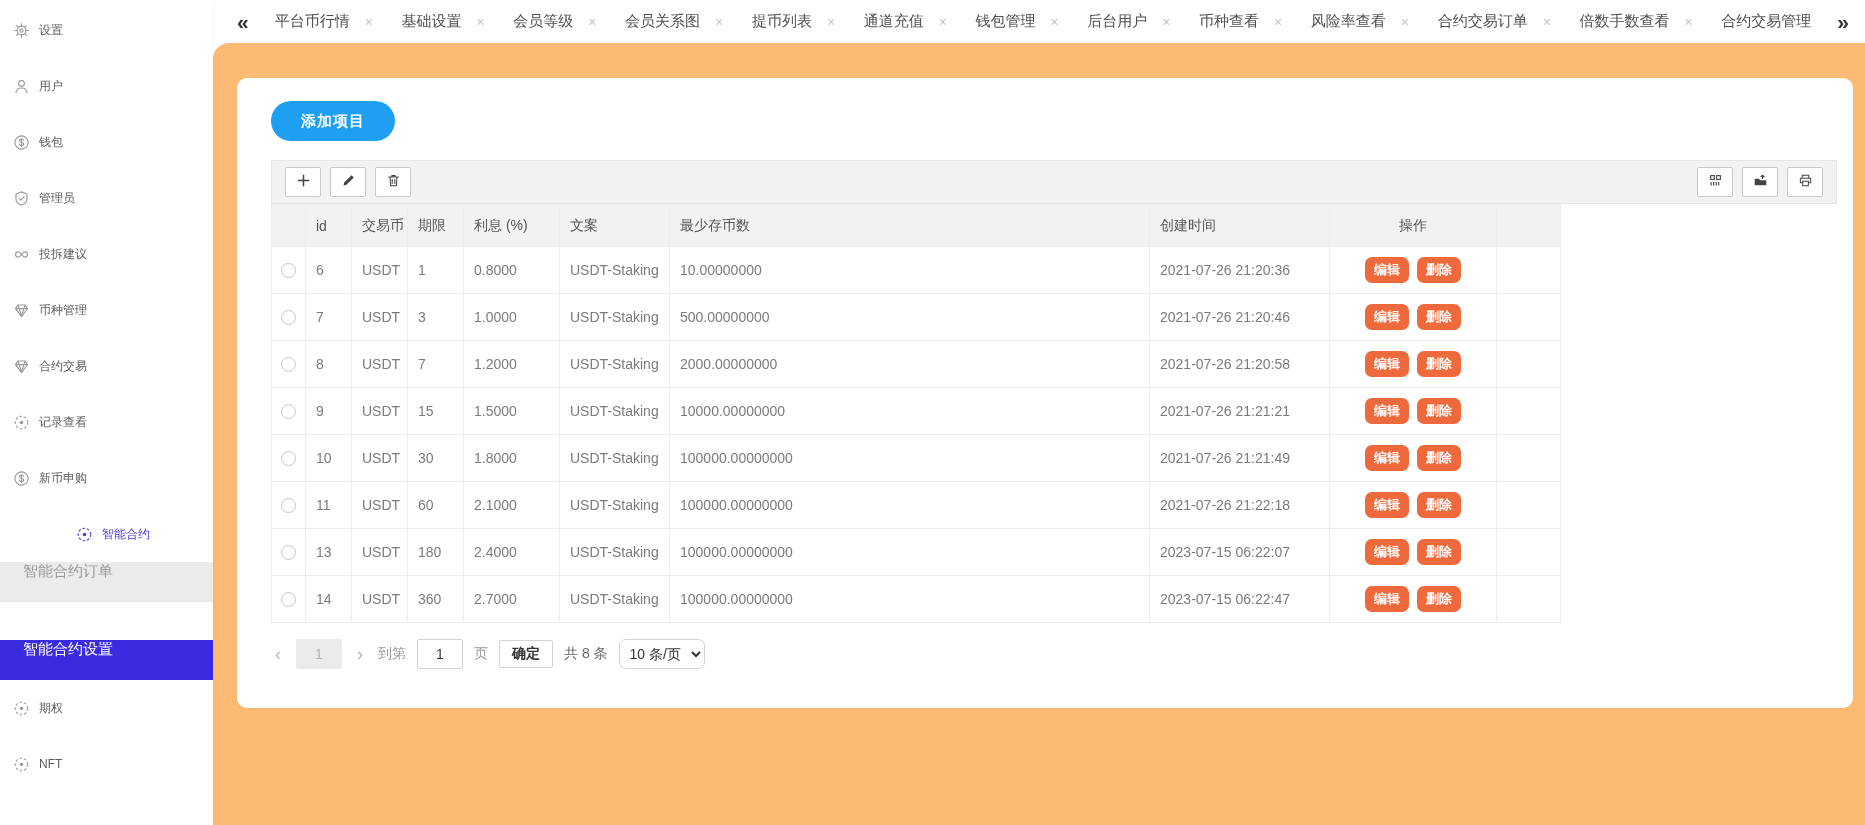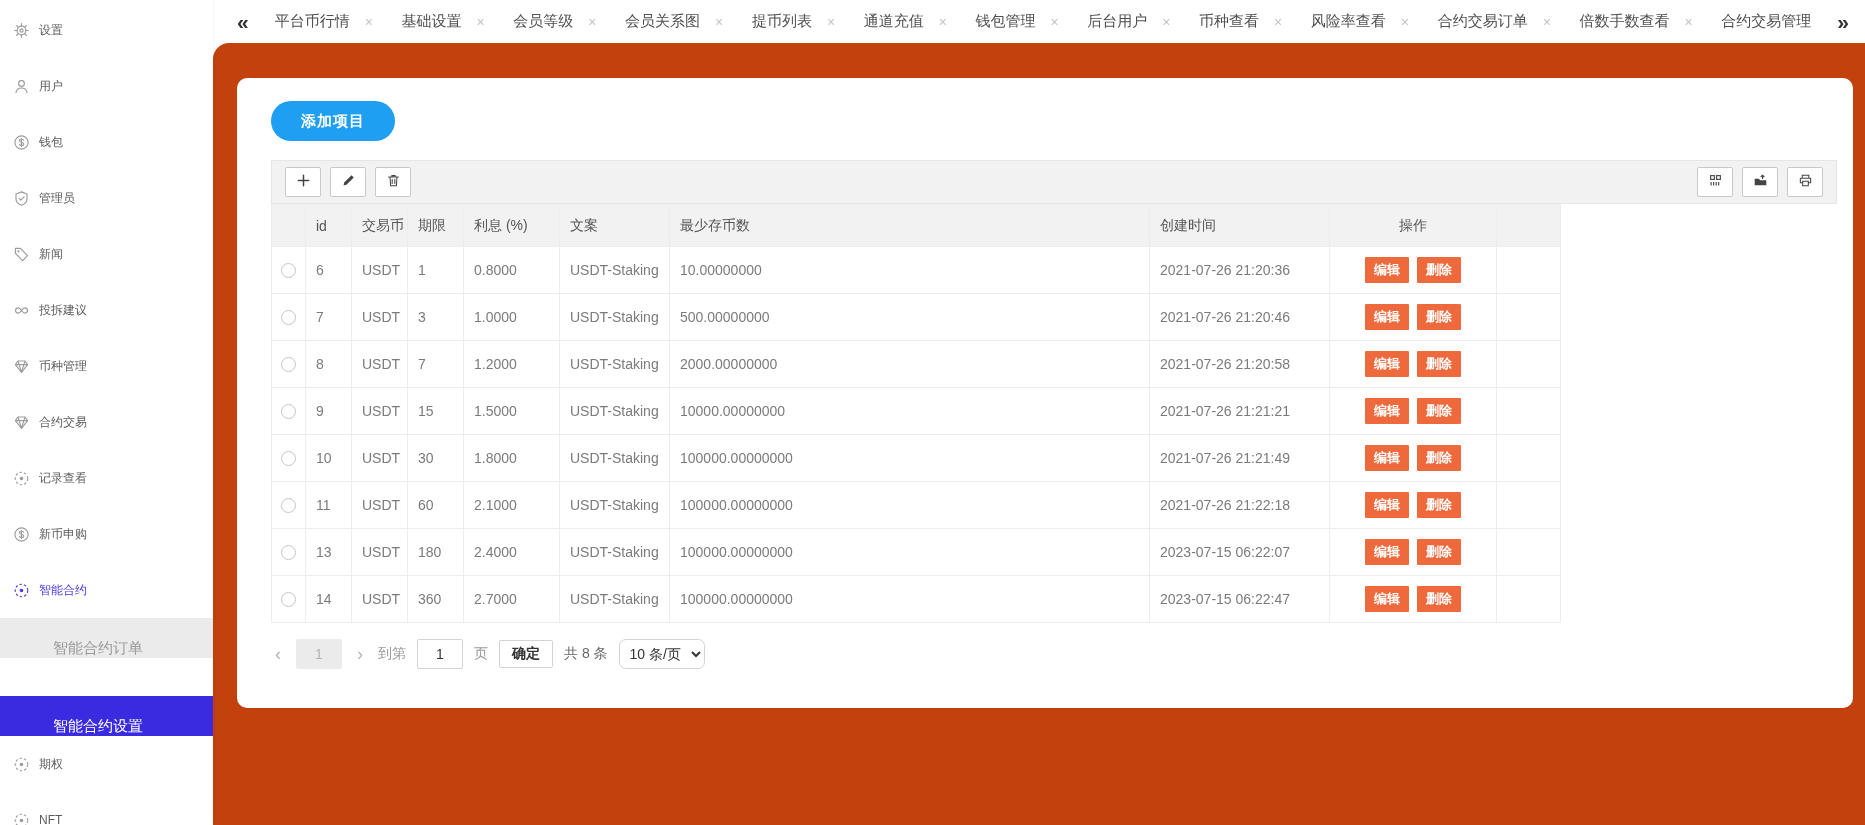--- a/index.html
+++ b/index.html
@@ -7,36 +7,36 @@
     font-family:"Liberation Sans","DejaVu Sans",sans-serif; background:#fff; }
   .app { display:flex; width:1865px; height:825px; }
 
   
   .sidebar { width:213px; height:825px; background:#fff; flex:0 0 213px;
     box-shadow:1px 0 4px rgba(0,0,0,.04); padding-top:2px; position:relative; z-index:3; }
   .side-item { display:flex; align-items:center; height:56px; padding-left:13px;
     gap:9px; font-size:12px; color:#5c5c5c; cursor:pointer; }
   .side-item .ico { width:17px; height:17px; color:#9c9c9c; display:flex; align-items:center; }
   .side-item .ico svg { width:17px; height:17px; }
-  .side-item.active { color:#4a3cdb; }
+  .side-item.active { color:#4a3cdb;justify-content:center; }
   .side-item.active .ico { color:#4a3cdb; }
-  .sub-item { height:40px; display:flex; align-items:flex-end; padding-left:53px;
+  .sub-item { height:40px; display:flex; align-items:flex-start; padding-left:23px;
     font-size:15px; color:#9a9a9a; background:#ebebeb; cursor:pointer; }
   .sub-item.active { background:#3b2be0; color:#fff;margin-top:38px; }
 
   
   .main { flex:1; display:flex; flex-direction:column; background:#fff; }
   .tabbar { height:43px; display:flex; align-items:center; background:#fff;
     padding:0 16px 0 24px; }
   .tab-collapse { font-size:21px; color:#333; font-weight:bold; cursor:pointer; line-height:1; }
   .tabs { flex:1; display:flex; justify-content:space-between; align-items:center; margin:0 26px; }
   .tab { display:flex; align-items:center; gap:15px; font-size:15px; color:#4f4f4f; cursor:pointer; white-space:nowrap; }
   .tab-close { color:#c3c3c3; font-size:14px; line-height:1; }
 
-  .content-area { flex:1; background:#c2410c; border-top-left-radius:16px; overflow:hidden; }
+  .content-area { flex:1; background:#fdba74; border-top-left-radius:16px; overflow:hidden; }
   .card { margin:35px 12px 0 24px; height:630px; background:#fff; border-radius:10px;
     box-shadow:0 1px 3px rgba(0,0,0,.03); padding:23px 16px 0 34px; }
 
   .add-btn { height:40px; padding:0 30px; background:#1e9ff2; color:#fff; border:none;
     border-radius:20px; font-size:15px; font-weight:bold; cursor:pointer;
     font-family:inherit; letter-spacing:1px; }
 
   
   .table-toolbar { margin-top:19px; height:44px; background:#f2f2f2; border:1px solid #e6e6e6;
     display:flex; align-items:center; justify-content:space-between; padding:0 13px; }
@@ -48,21 +48,21 @@
   
   .data-table { border-collapse:collapse; table-layout:fixed; width:1289px; background:#fff; }
   .data-table th { background:#f2f2f2; height:42px; font-weight:400; color:#555;
     text-align:left; padding:0 10px; font-size:14px; }
   .data-table td { height:47px; color:#7b7b7b; padding:0 10px; font-size:14px; background:#fff; }
   .data-table th, .data-table td { border:1px solid #ededed; overflow:hidden; white-space:nowrap; }
   .cell-center { text-align:center !important; padding:0 4px !important; }
   .radio { width:15px; height:15px; border:1px solid #c6c6c6; border-radius:50%;
     display:inline-block; background:#fff; cursor:pointer; vertical-align:middle; }
   .act-btn { display:inline-block; background:#ee6a3c; color:#fff; font-size:13px;
-    padding:4px 9px; border-radius:1px; border:none; cursor:pointer; font-weight:bold;
+    padding:4px 9px; border-radius:7px; border:none; cursor:pointer; font-weight:bold;
     margin:0 4px; font-family:inherit; }
 
   
   .pagination { display:flex; align-items:center; margin-top:16px; font-size:14px; color:#999; gap:11px; }
   .pg-arrow { color:#b5b5b5; font-size:18px; cursor:pointer; line-height:1; padding:0 4px; }
   .pg-current { width:46px; height:30px; background:#ebebeb; border-radius:2px; color:#b3b3b3;
     display:flex; align-items:center; justify-content:center; cursor:default; }
   .pg-input { width:46px; height:30px; border:1px solid #d4d4d4; border-radius:2px;
     text-align:center; font-size:14px; color:#333; font-family:inherit; }
   .pg-confirm { height:28px; padding:0 12px; background:#fff; border:1px solid #d4d4d4;
@@ -112,29 +112,20 @@
     <div class="side-item">
       <span class="ico">
         <svg viewBox="0 0 16 16" fill="none" stroke="currentColor" stroke-width="1.1" stroke-linecap="round" stroke-linejoin="round">
             <path d="M8 1.8l5.2 1.9v4.2c0 3.2-2.1 5.3-5.2 6.4-3.1-1.1-5.2-3.2-5.2-6.4V3.7z"></path>
             <path d="M5.7 7.9l1.7 1.7 3-3.1"></path>
           </svg>
       </span>
       <span>管理员</span>
     </div>
 
-    <div class="side-item">
-      <span class="ico">
-        <svg viewBox="0 0 16 16" fill="none" stroke="currentColor" stroke-width="1.1" stroke-linejoin="round">
-            <path d="M2.3 2.3h4.6l6.8 6.8-4.6 4.6-6.8-6.8z"></path>
-            <circle cx="5.1" cy="5.1" r="1" fill="currentColor" stroke="none"></circle>
-          </svg>
-      </span>
-      <span>新闻</span>
-    </div>
 
     <div class="side-item">
       <span class="ico">
         <svg viewBox="0 0 16 16" fill="none" stroke="currentColor" stroke-width="1.1" stroke-linecap="round">
             <path d="M5 5.6c-1.4 0-2.6 1.1-2.6 2.4S3.6 10.4 5 10.4c2.6 0 3.4-4.8 6-4.8 1.4 0 2.6 1.1 2.6 2.4s-1.2 2.4-2.6 2.4c-2.6 0-3.4-4.8-6-4.8z"></path>
           </svg>
       </span>
       <span>投拆建议</span>
     </div>
 

